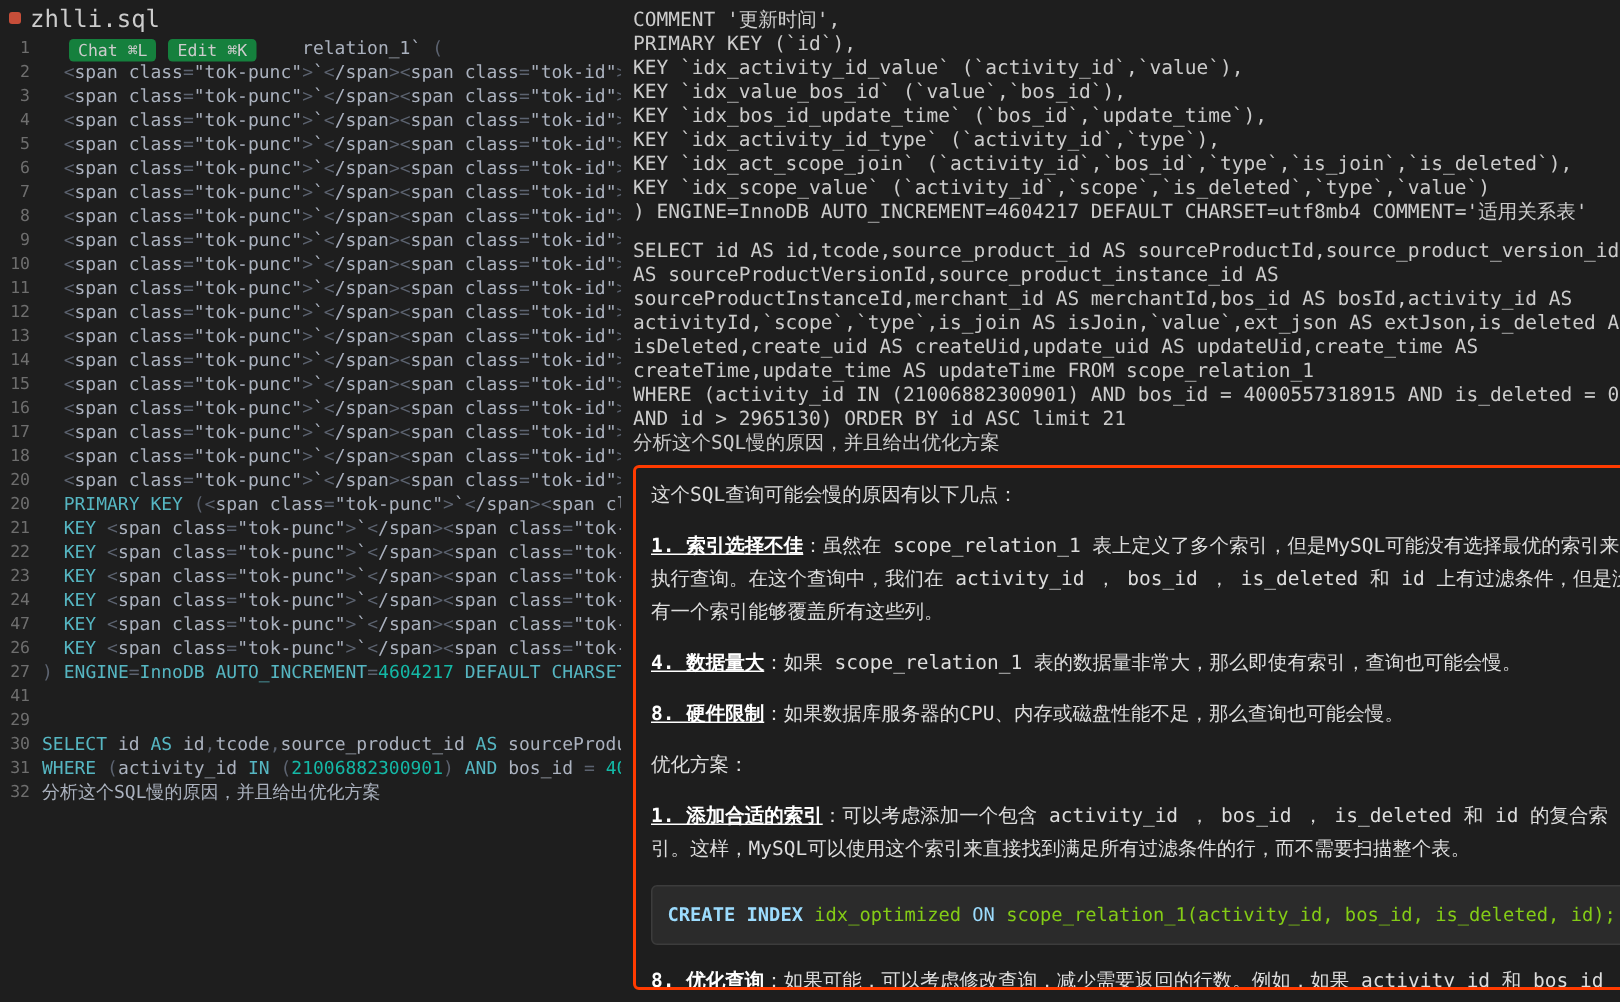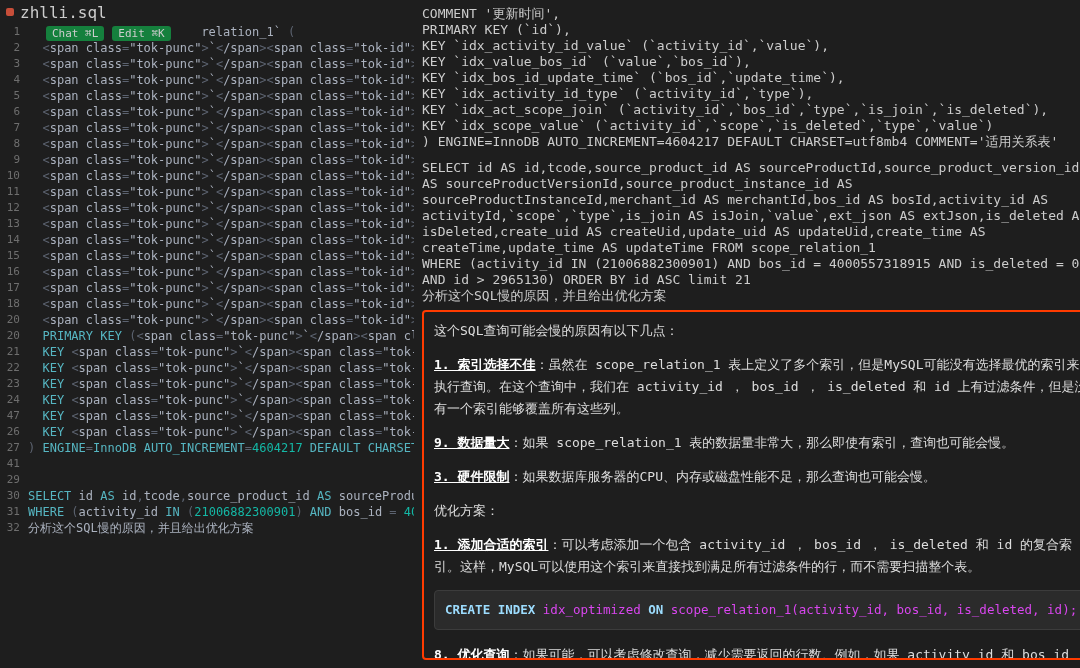--- a/index.html
+++ b/index.html
@@ -22,22 +22,22 @@
   .tok-punc { color:#5c6370; }
   
   .panel { flex:1; background:#1e1e1e; display:flex; flex-direction:column; padding:6px 8px 8px 8px; font-size:13px; color:#ddd; }
   .sql-block { color:#ccc; line-height:16px; margin-bottom:10px; }
   .select-block { color:#ccc; line-height:16px; margin-bottom:6px; }
   .answer { border:2px solid #ff3b00; border-radius:4px; padding:8px 10px; flex:1; overflow:hidden; line-height:22px; }
   .answer .para { margin-bottom:12px; }
   .answer .bold { color:#fff; font-weight:bold;text-decoration:underline; }
   .codebox { background:#2b2b2b; border:1px solid #3c3c3c; border-radius:4px; padding:8px 10px; font-family:Menlo,Consolas,monospace; font-size:12.5px; margin:10px 0 14px 0; white-space:pre; }
   .codebox .kw { color:#9cdcfe; font-weight:bold; }
-  .codebox .on { color:#9cdcfe; font-weight:bold; }
-  .codebox .id { color:#d946ef; }
+  .codebox .on { color:#9cdcfe; font-weight:normal; }
+  .codebox .id { color:#84cc16; }
 </style>
 </head>
 <body>
 
 <div class="root">
 
   <div class="editor">
     <div class="tab-bar">
       <span class="tab-icon"></span>
       <span class="tab-title">zhlli.sql</span>
@@ -103,24 +103,24 @@
         <div>分析这个SQL慢的原因，并且给出优化方案</div>
       </div>
 
     <div class="answer">
       <div class="para">这个SQL查询可能会慢的原因有以下几点：</div>
 
       <div class="para">
         <span class="bold">1. 索引选择不佳</span><span>：虽然在 scope_relation_1 表上定义了多个索引，但是MySQL可能没有选择最优的索引来执行查询。在这个查询中，我们在 activity_id ， bos_id ， is_deleted 和 id 上有过滤条件，但是没有一个索引能够覆盖所有这些列。</span>
       </div>
       <div class="para">
-        <span class="bold">9. 数据量大</span><span>：如果 scope_relation_1 表的数据量非常大，那么即使有索引，查询也可能会慢。</span>
+        <span class="bold">4. 数据量大</span><span>：如果 scope_relation_1 表的数据量非常大，那么即使有索引，查询也可能会慢。</span>
       </div>
       <div class="para">
-        <span class="bold">3. 硬件限制</span><span>：如果数据库服务器的CPU、内存或磁盘性能不足，那么查询也可能会慢。</span>
+        <span class="bold">8. 硬件限制</span><span>：如果数据库服务器的CPU、内存或磁盘性能不足，那么查询也可能会慢。</span>
       </div>
 
       <div class="para">优化方案：</div>
 
       <div class="para">
         <span class="bold">1. 添加合适的索引</span><span>：可以考虑添加一个包含 activity_id ， bos_id ， is_deleted 和 id 的复合索引。这样，MySQL可以使用这个索引来直接找到满足所有过滤条件的行，而不需要扫描整个表。</span>
       </div>
 
       <div class="codebox"><span class="kw">CREATE INDEX</span> <span class="id">idx_optimized</span> <span class="on">ON</span> <span class="id">scope_relation_1(activity_id, bos_id, is_deleted, id);</span></div>
 

